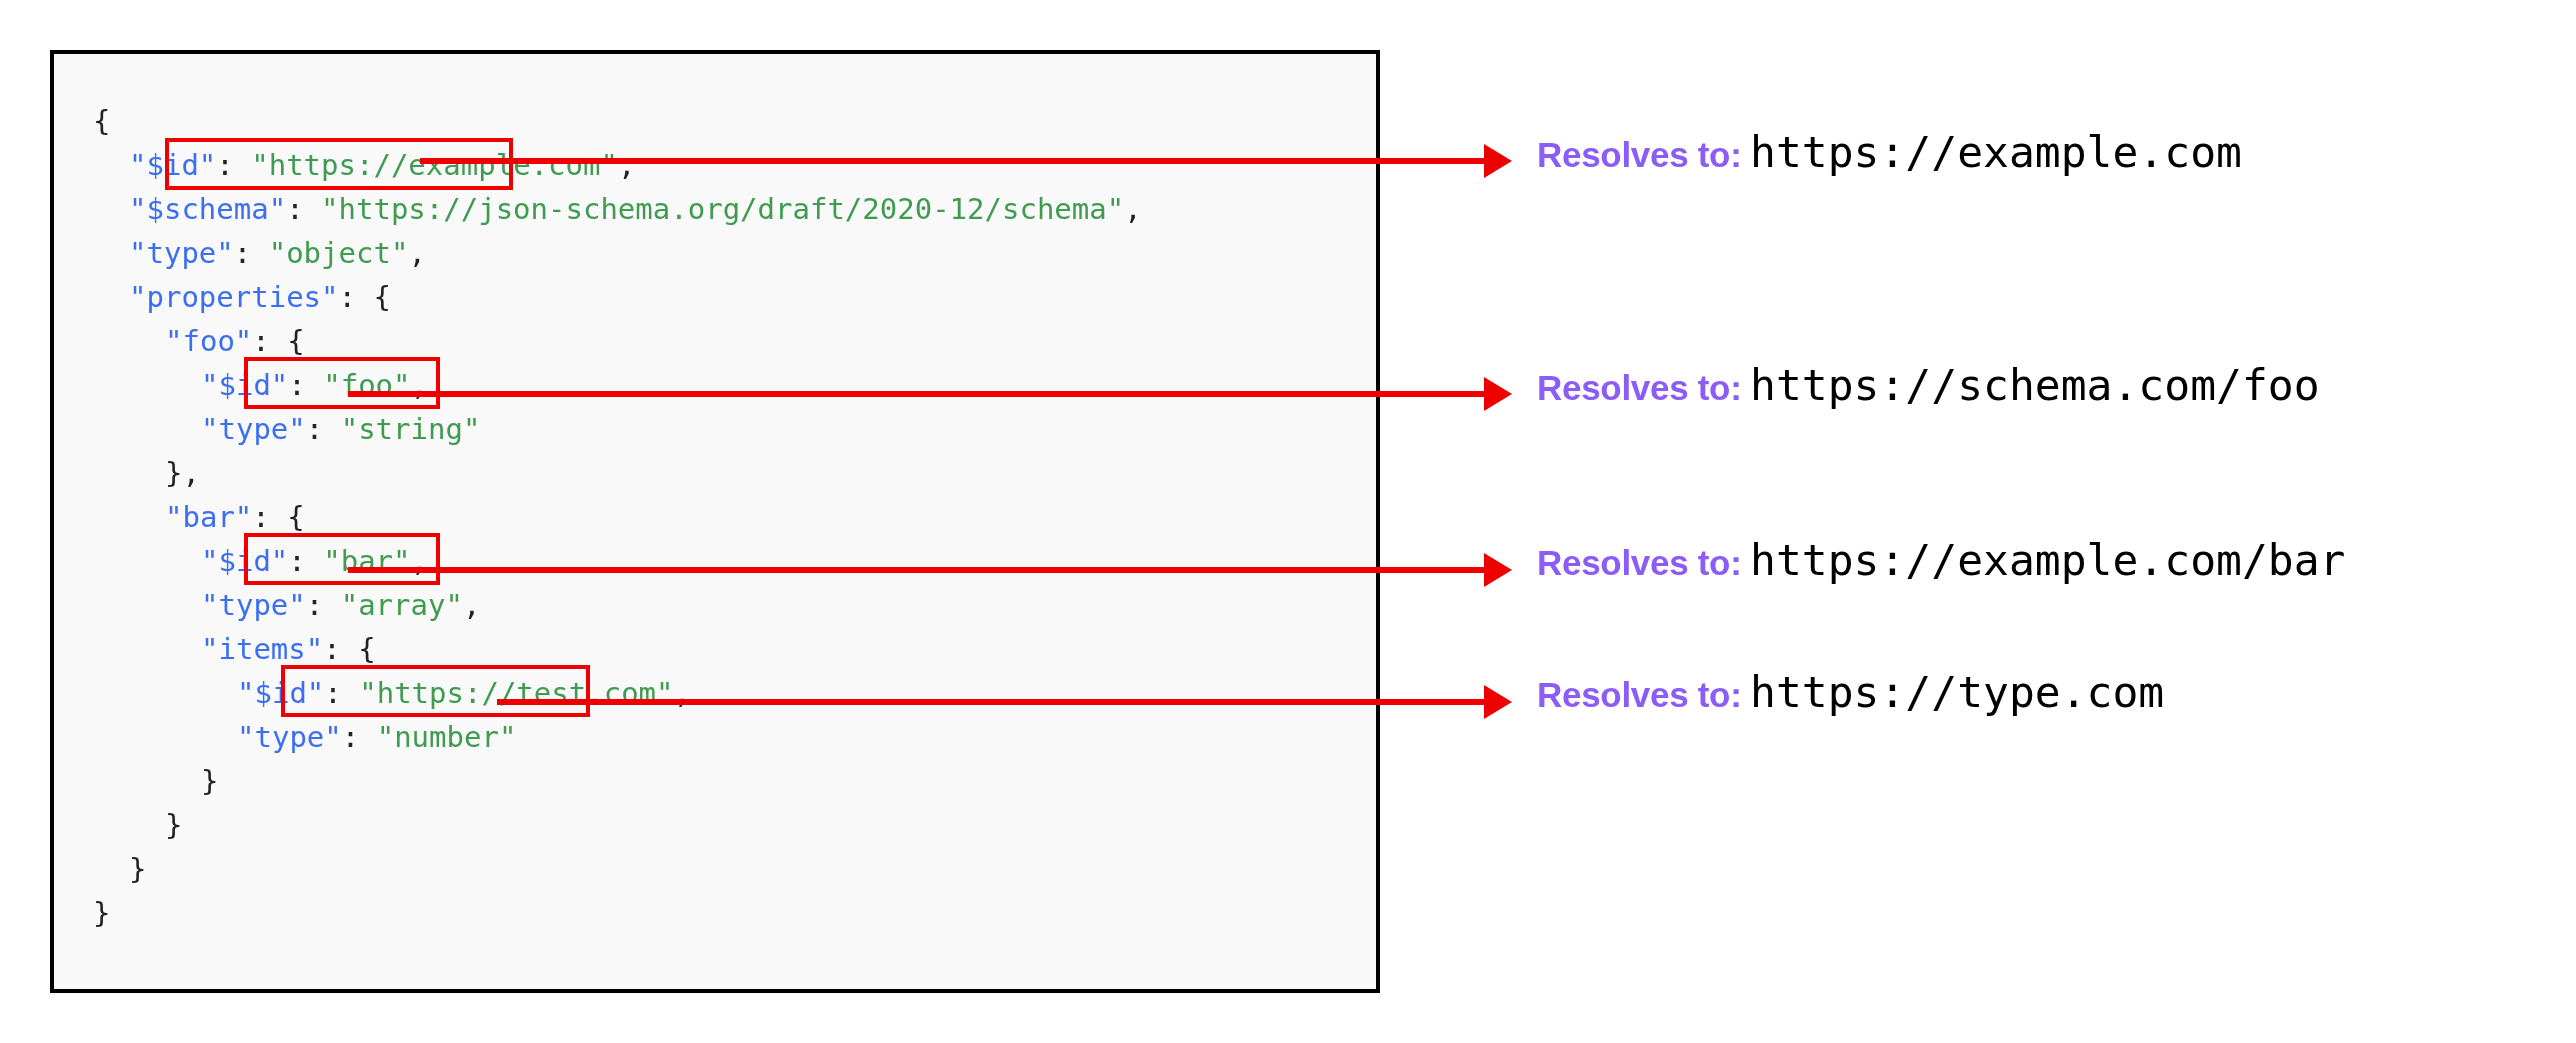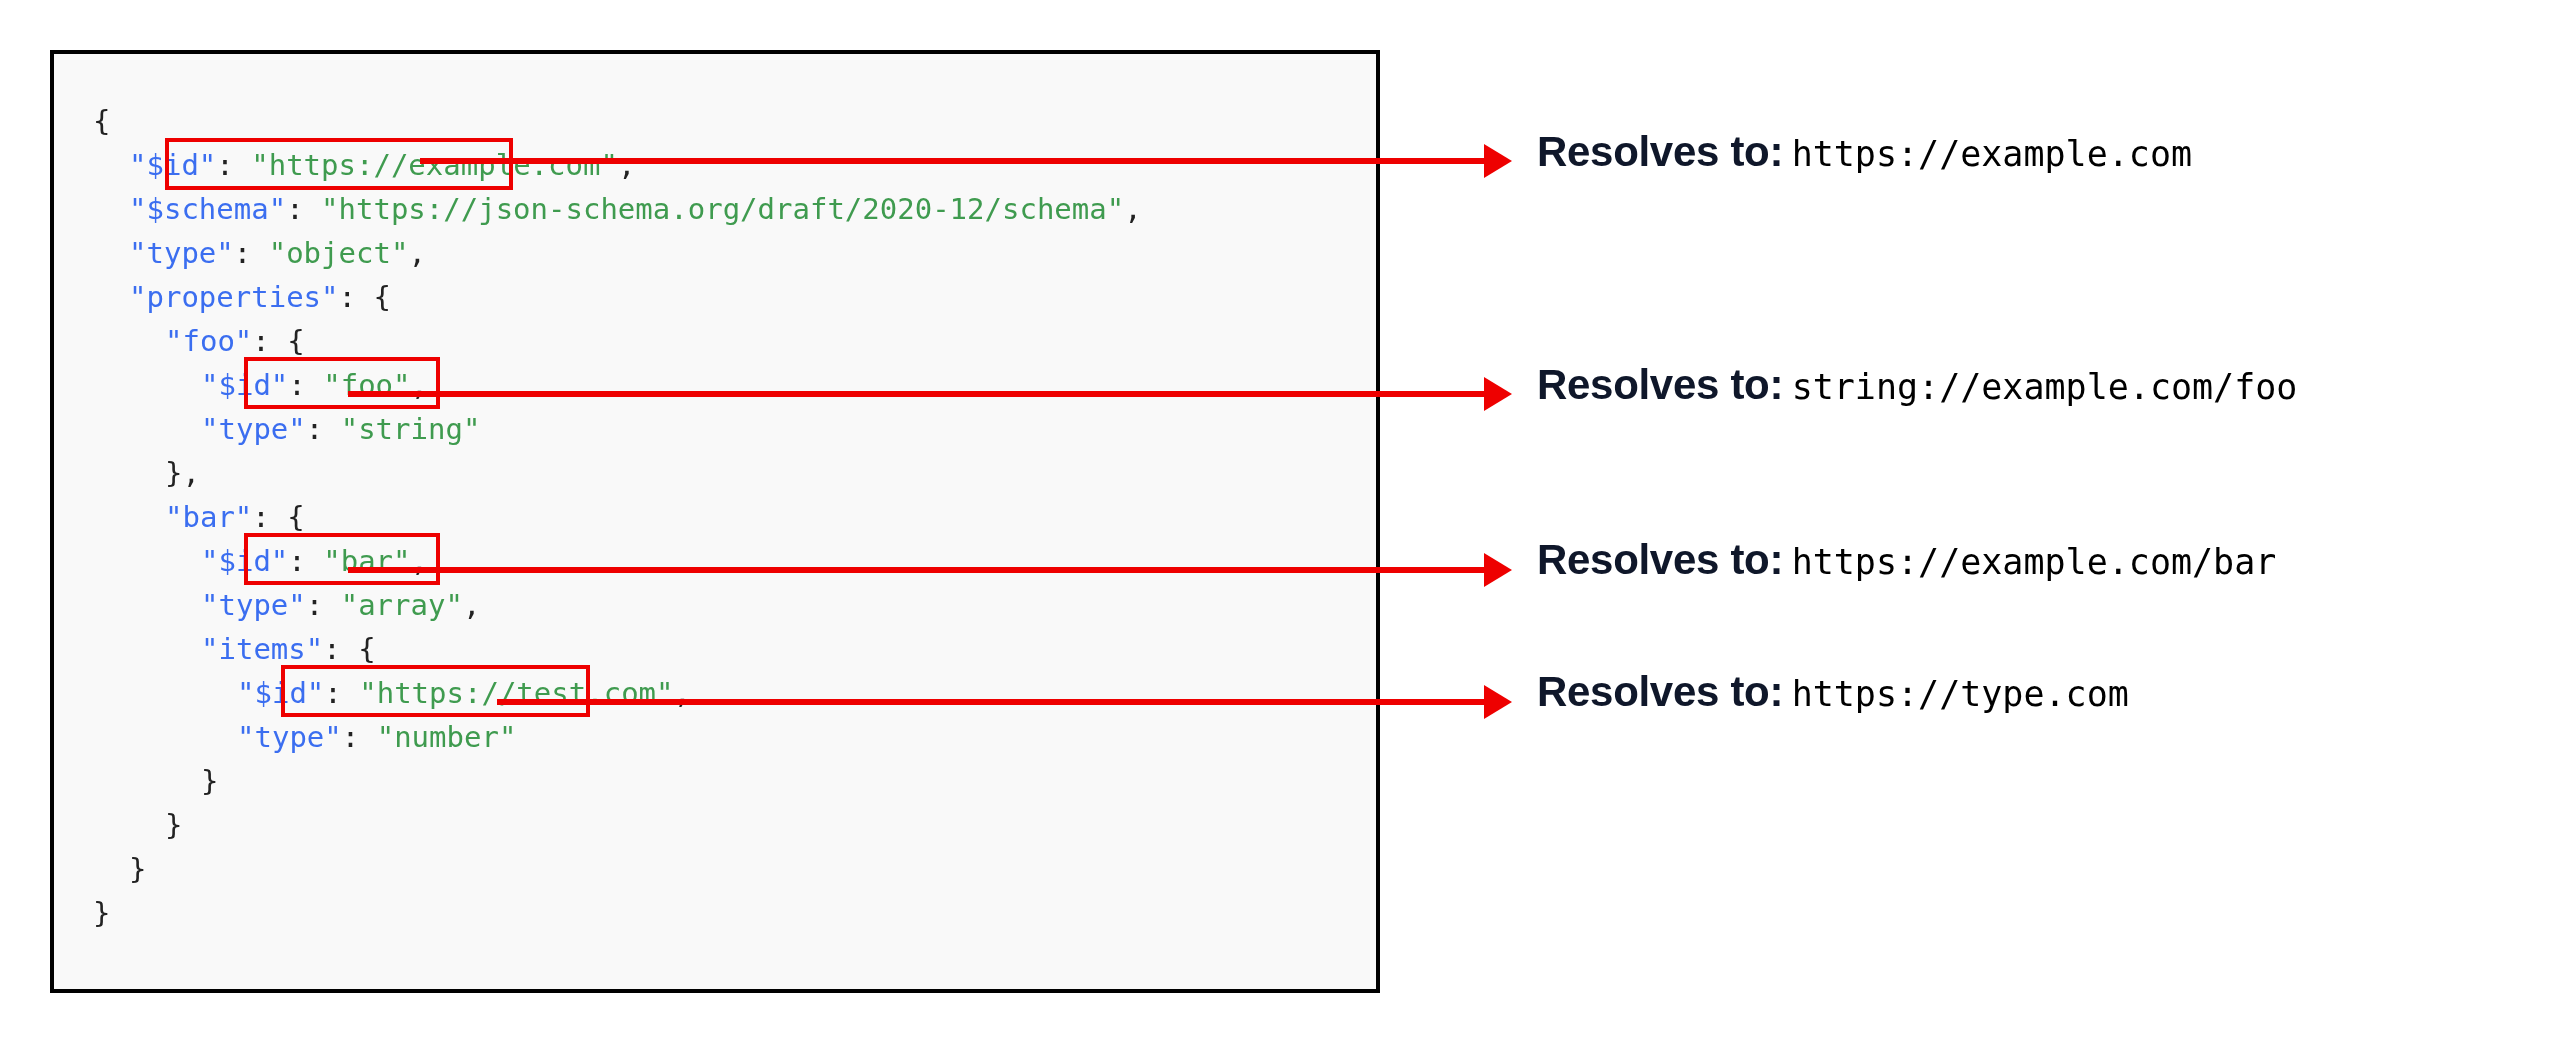--- a/index.html
+++ b/index.html
@@ -76,27 +76,27 @@
 
   
   .annotation {
     position: absolute;
     white-space: nowrap;
     line-height: 1;
   }
   .annotation .lead {
     font-family: "Liberation Sans", sans-serif;
     font-weight: bold;
-    font-size: 42px;
-    color: #0f172a;
+    font-size: 35px;
+    color: #8b5cf6;
     letter-spacing: -0.3px;
   }
   .annotation .url {
     font-family: "DejaVu Sans Mono", "Liberation Mono", monospace;
-    font-size: 35px;
+    font-size: 43px;
     color: #000000;
     margin-left: 8.5px;
   }
 </style>
 </head>
 <body>
 
 <div id="code-panel">
   <div id="code-block"><div class="code-line" style="padding-left: 0px;"><span class="p">{</span></div><div class="code-line" style="padding-left: 36px;"><span class="k">"$id"</span><span class="p">: </span><span class="s">"https://example.com"</span><span class="p">,</span></div><div class="code-line" style="padding-left: 36px;"><span class="k">"$schema"</span><span class="p">: </span><span class="s">"https://json-schema.org/draft/2020-12/schema"</span><span class="p">,</span></div><div class="code-line" style="padding-left: 36px;"><span class="k">"type"</span><span class="p">: </span><span class="s">"object"</span><span class="p">,</span></div><div class="code-line" style="padding-left: 36px;"><span class="k">"properties"</span><span class="p">: {</span></div><div class="code-line" style="padding-left: 72px;"><span class="k">"foo"</span><span class="p">: {</span></div><div class="code-line" style="padding-left: 108px;"><span class="k">"$id"</span><span class="p">: </span><span class="s">"foo"</span><span class="p">,</span></div><div class="code-line" style="padding-left: 108px;"><span class="k">"type"</span><span class="p">: </span><span class="s">"string"</span></div><div class="code-line" style="padding-left: 72px;"><span class="p">},</span></div><div class="code-line" style="padding-left: 72px;"><span class="k">"bar"</span><span class="p">: {</span></div><div class="code-line" style="padding-left: 108px;"><span class="k">"$id"</span><span class="p">: </span><span class="s">"bar"</span><span class="p">,</span></div><div class="code-line" style="padding-left: 108px;"><span class="k">"type"</span><span class="p">: </span><span class="s">"array"</span><span class="p">,</span></div><div class="code-line" style="padding-left: 108px;"><span class="k">"items"</span><span class="p">: {</span></div><div class="code-line" style="padding-left: 144px;"><span class="k">"$id"</span><span class="p">: </span><span class="s">"https://test.com"</span><span class="p">,</span></div><div class="code-line" style="padding-left: 144px;"><span class="k">"type"</span><span class="p">: </span><span class="s">"number"</span></div><div class="code-line" style="padding-left: 108px;"><span class="p">}</span></div><div class="code-line" style="padding-left: 72px;"><span class="p">}</span></div><div class="code-line" style="padding-left: 36px;"><span class="p">}</span></div><div class="code-line" style="padding-left: 0px;"><span class="p">}</span></div></div>
 
@@ -112,17 +112,17 @@
     <div class="connector" style="left: 348px; top: 391px; width: 1137px; background: rgb(238, 0, 0);"></div>
     <div class="arrowhead" style="left: 1484px; top: 377px; border-left-color: rgb(238, 0, 0);"></div>
     <div class="connector" style="left: 348px; top: 567px; width: 1137px; background: rgb(238, 0, 0);"></div>
     <div class="arrowhead" style="left: 1484px; top: 553px; border-left-color: rgb(238, 0, 0);"></div>
     <div class="connector" style="left: 497px; top: 699px; width: 988px; background: rgb(238, 0, 0);"></div>
     <div class="arrowhead" style="left: 1484px; top: 685px; border-left-color: rgb(238, 0, 0);"></div>
   </div>
 
 <div id="annotation-layer">
     <div class="annotation" style="left: 1537px; top: 131px;"><span class="lead">Resolves to:</span><span class="url">https://example.com</span></div>
-    <div class="annotation" style="left: 1537px; top: 364px;"><span class="lead">Resolves to:</span><span class="url">string://example.com/foo</span></div>
+    <div class="annotation" style="left: 1537px; top: 364px;"><span class="lead">Resolves to:</span><span class="url">https://schema.com/foo</span></div>
     <div class="annotation" style="left: 1537px; top: 539px;"><span class="lead">Resolves to:</span><span class="url">https://example.com/bar</span></div>
     <div class="annotation" style="left: 1537px; top: 671px;"><span class="lead">Resolves to:</span><span class="url">https://type.com</span></div>
   </div>
 
 
 </body></html>

